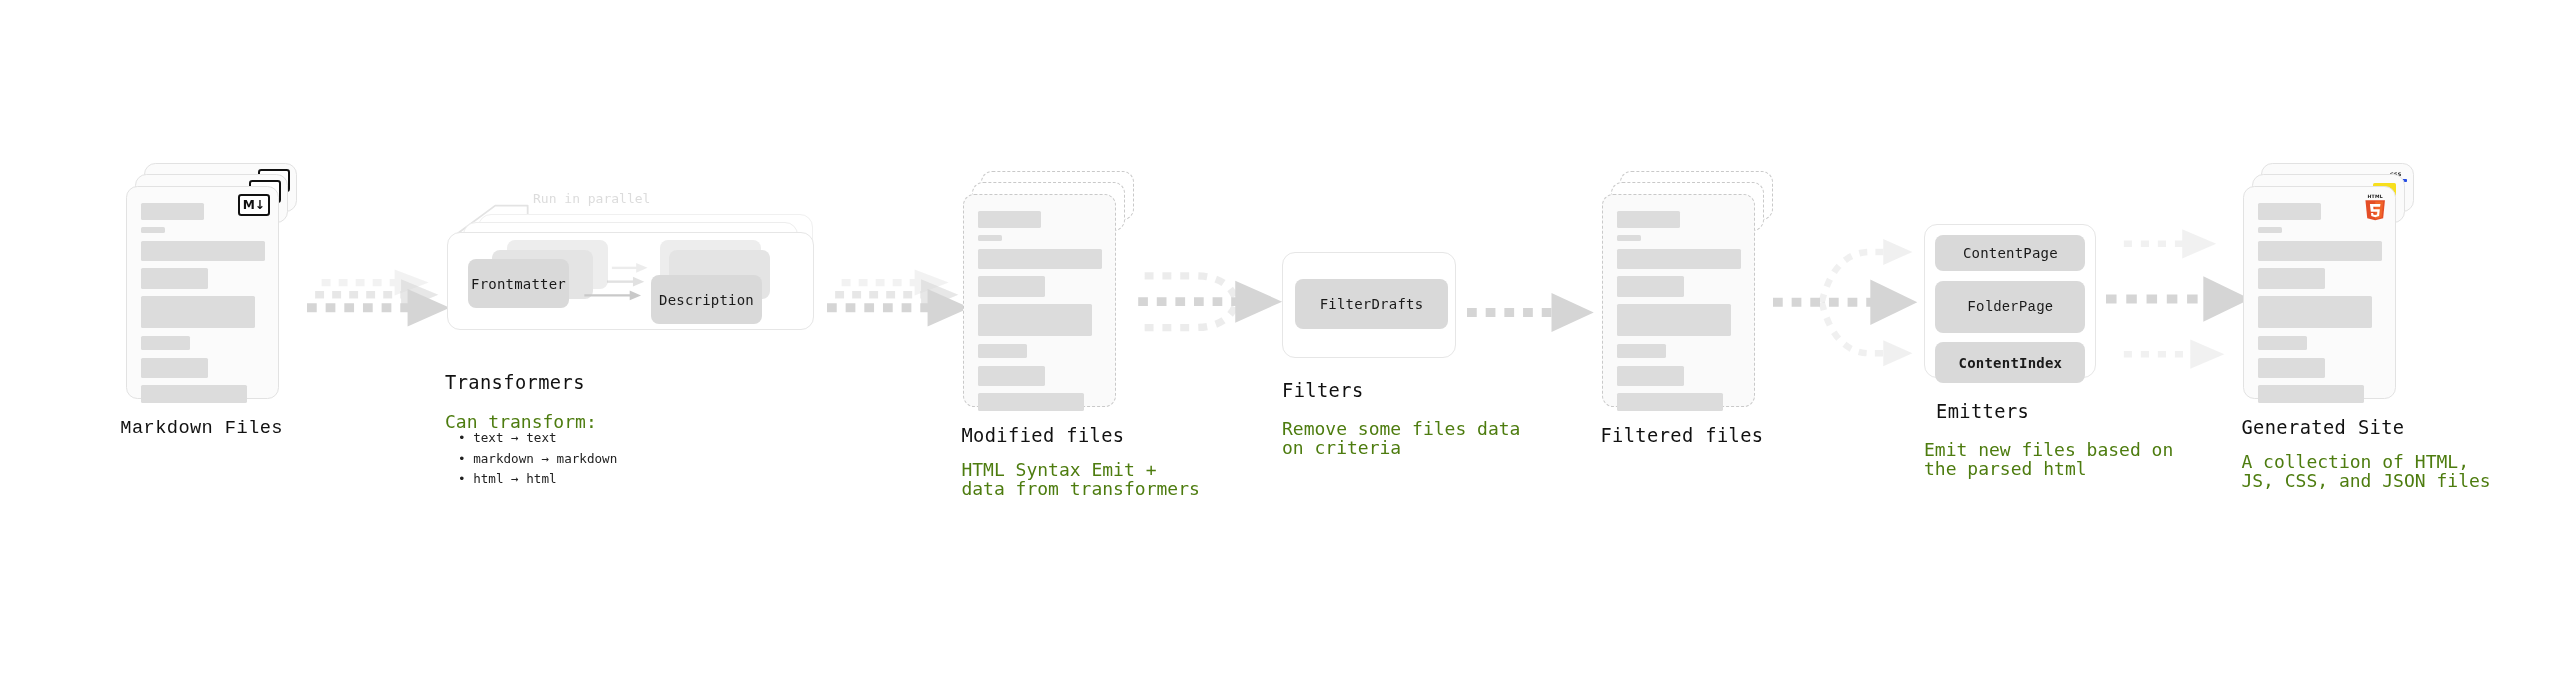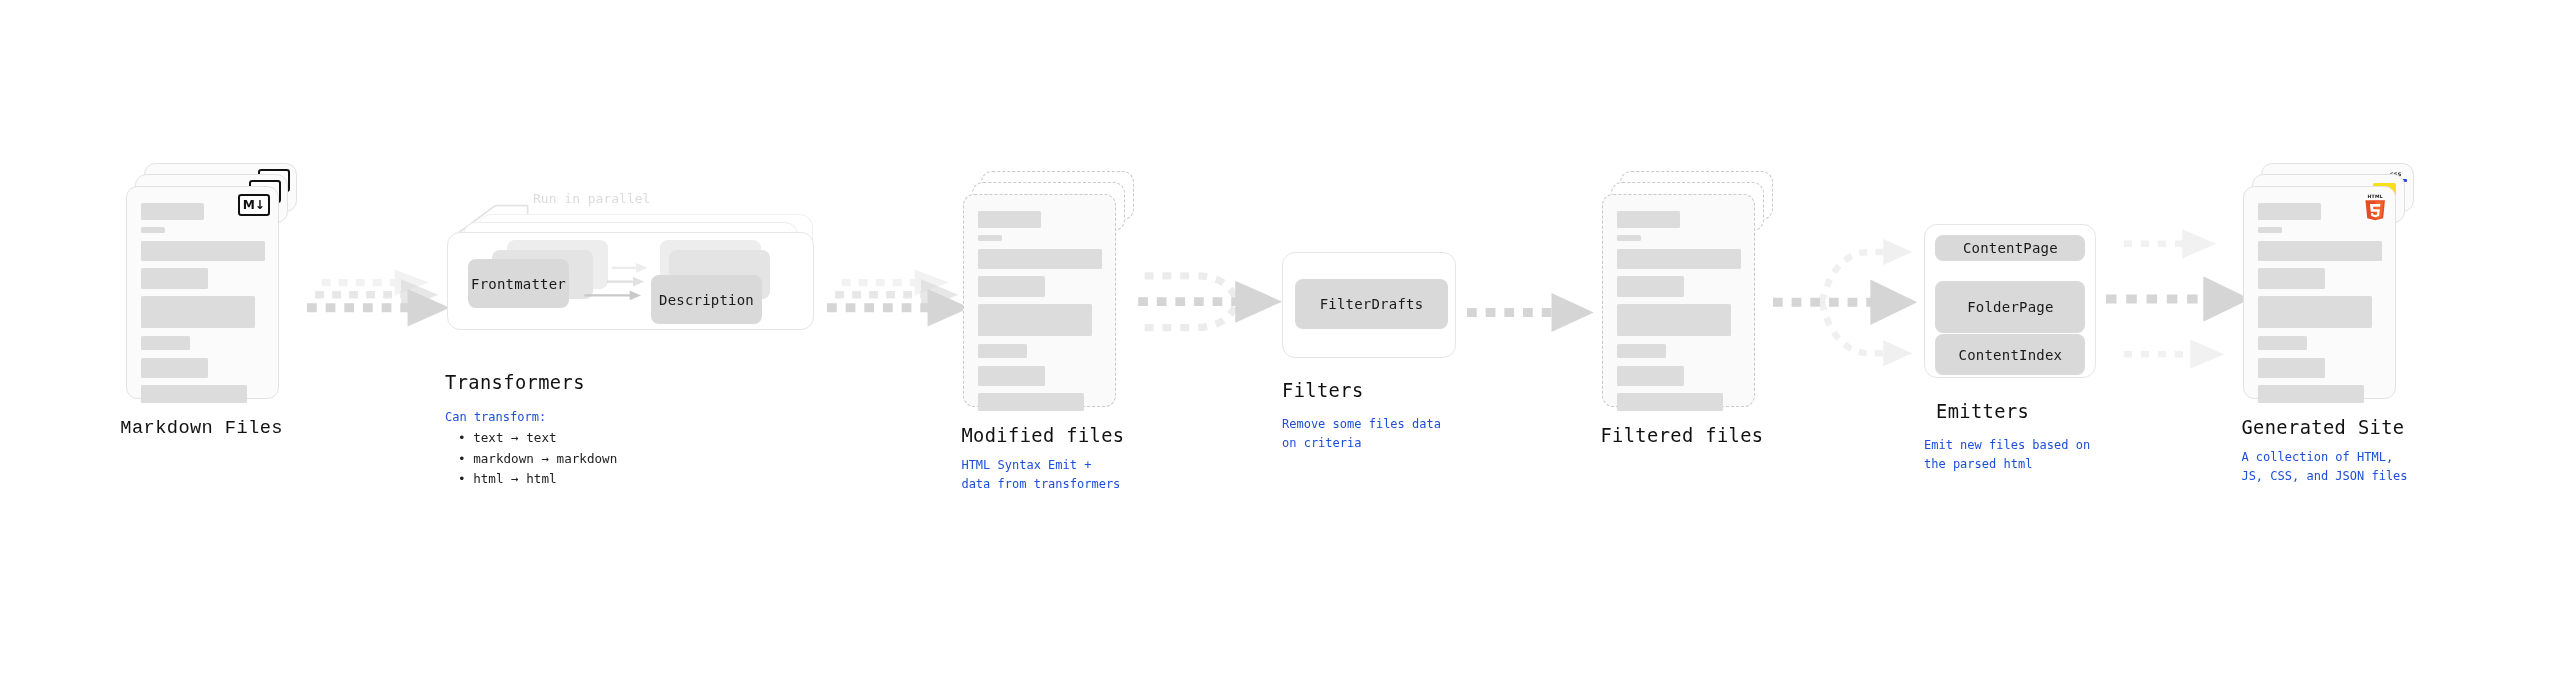--- a/index.html
+++ b/index.html
@@ -55,21 +55,21 @@
     font-family:"DejaVu Sans Mono","Liberation Mono",monospace;
     letter-spacing:0.2px;white-space:nowrap;
   }
 
   
   .caption{
     position:absolute;font-size:18.7px;color:#111;letter-spacing:0.4px;white-space:nowrap;
     font-family:"DejaVu Sans Mono","Liberation Mono",monospace;
   }
   .subcap{
-    position:absolute;font-size:12px;color:#1d4ed8;line-height:1.45;white-space:pre;
+    position:absolute;font-size:18px;color:#4d7c0f;line-height:1.45;white-space:pre;
     font-family:"DejaVu Sans Mono","Liberation Mono",monospace;
   }
   .bullets{position:absolute;font-size:12.6px;color:#222;line-height:1.55;white-space:pre;
     font-family:"DejaVu Sans Mono","Liberation Mono",monospace;}
 
   .parallel-label{
     position:absolute;font-size:13px;color:#dcdcdc;white-space:nowrap;
     font-family:"DejaVu Sans Mono","Liberation Mono",monospace;
   }
   svg{display:block;overflow:visible;}
@@ -275,27 +275,27 @@
       </g>
       <g opacity="1">
         <line x1="0" y1="84" x2="122" y2="84" stroke="#d5d5d5" stroke-width="11" stroke-dasharray="12 11"></line>
         <polygon points="120,56 178,84 120,112" fill="#d5d5d5"></polygon>
       </g>
     </svg>
   </div>
 
   <div class="node" style="left:1924px;top:224px;">
     <div class="groupbox" style="left:0px;top:0px;width:172px;height:154px;"></div>
-    <div class="chip" style="left:11.4px;top:10.6px;width:150px;height:26px;">
+    <div class="chip" style="left:11.4px;top:10.6px;width:150px;height:36px;">
       <span>ContentPage</span>
     </div>
-    <div class="chip" style="left:11.4px;top:57px;width:150px;height:52px;">
+    <div class="chip" style="left:11.4px;top:57px;width:150px;height:52px;font-family:Liberation Mono, monospace;">
       <span>FolderPage</span>
     </div>
-    <div class="chip" style="left:11.4px;top:110px;width:150px;height:41px;">
+    <div class="chip" style="left:11.4px;top:118px;width:150px;height:41px;font-weight:bold;">
       <span>ContentIndex</span>
     </div>
     <div class="caption" style="left:12px;top:177px;">Emitters</div>
     <div class="subcap" style="left:0px;top:213px;">Emit new files based on</div>
     <div class="subcap" style="left:0px;top:232px;">the parsed html</div>
   </div>
 
   <div class="node" style="left:2106px;top:226px;">
     <svg width="150" height="146" viewBox="0 0 185 180">
       <g opacity="0.32">

